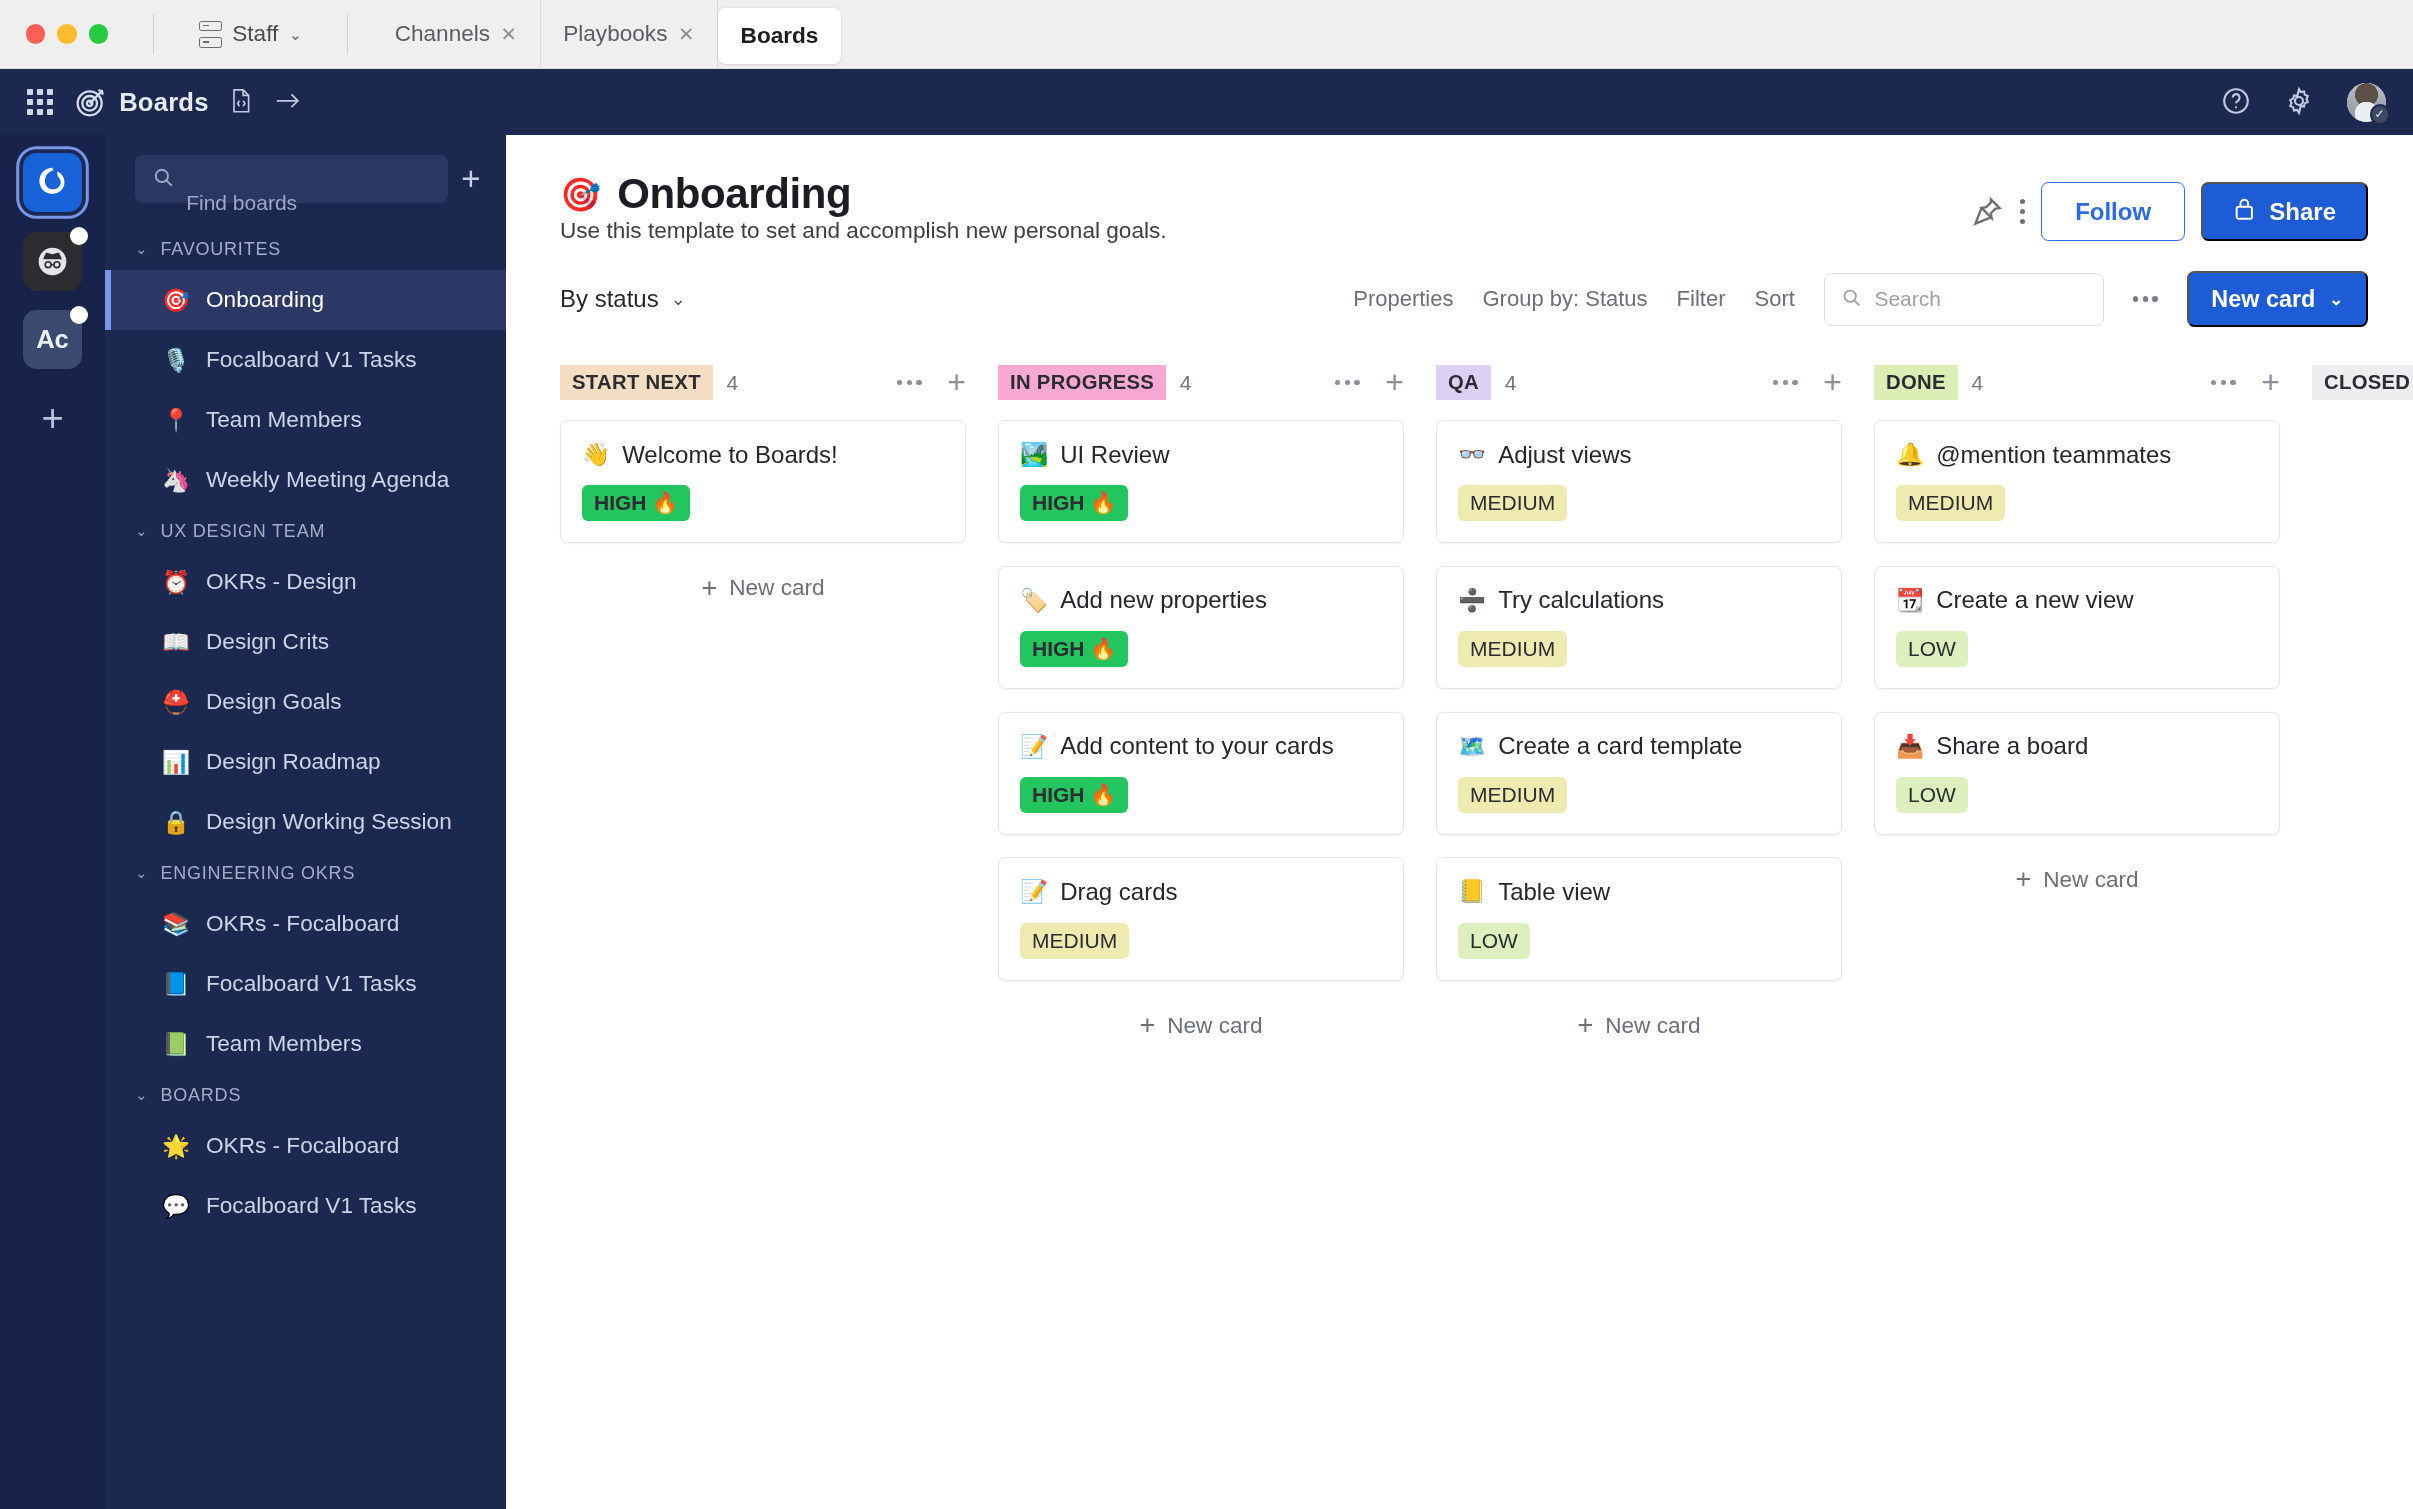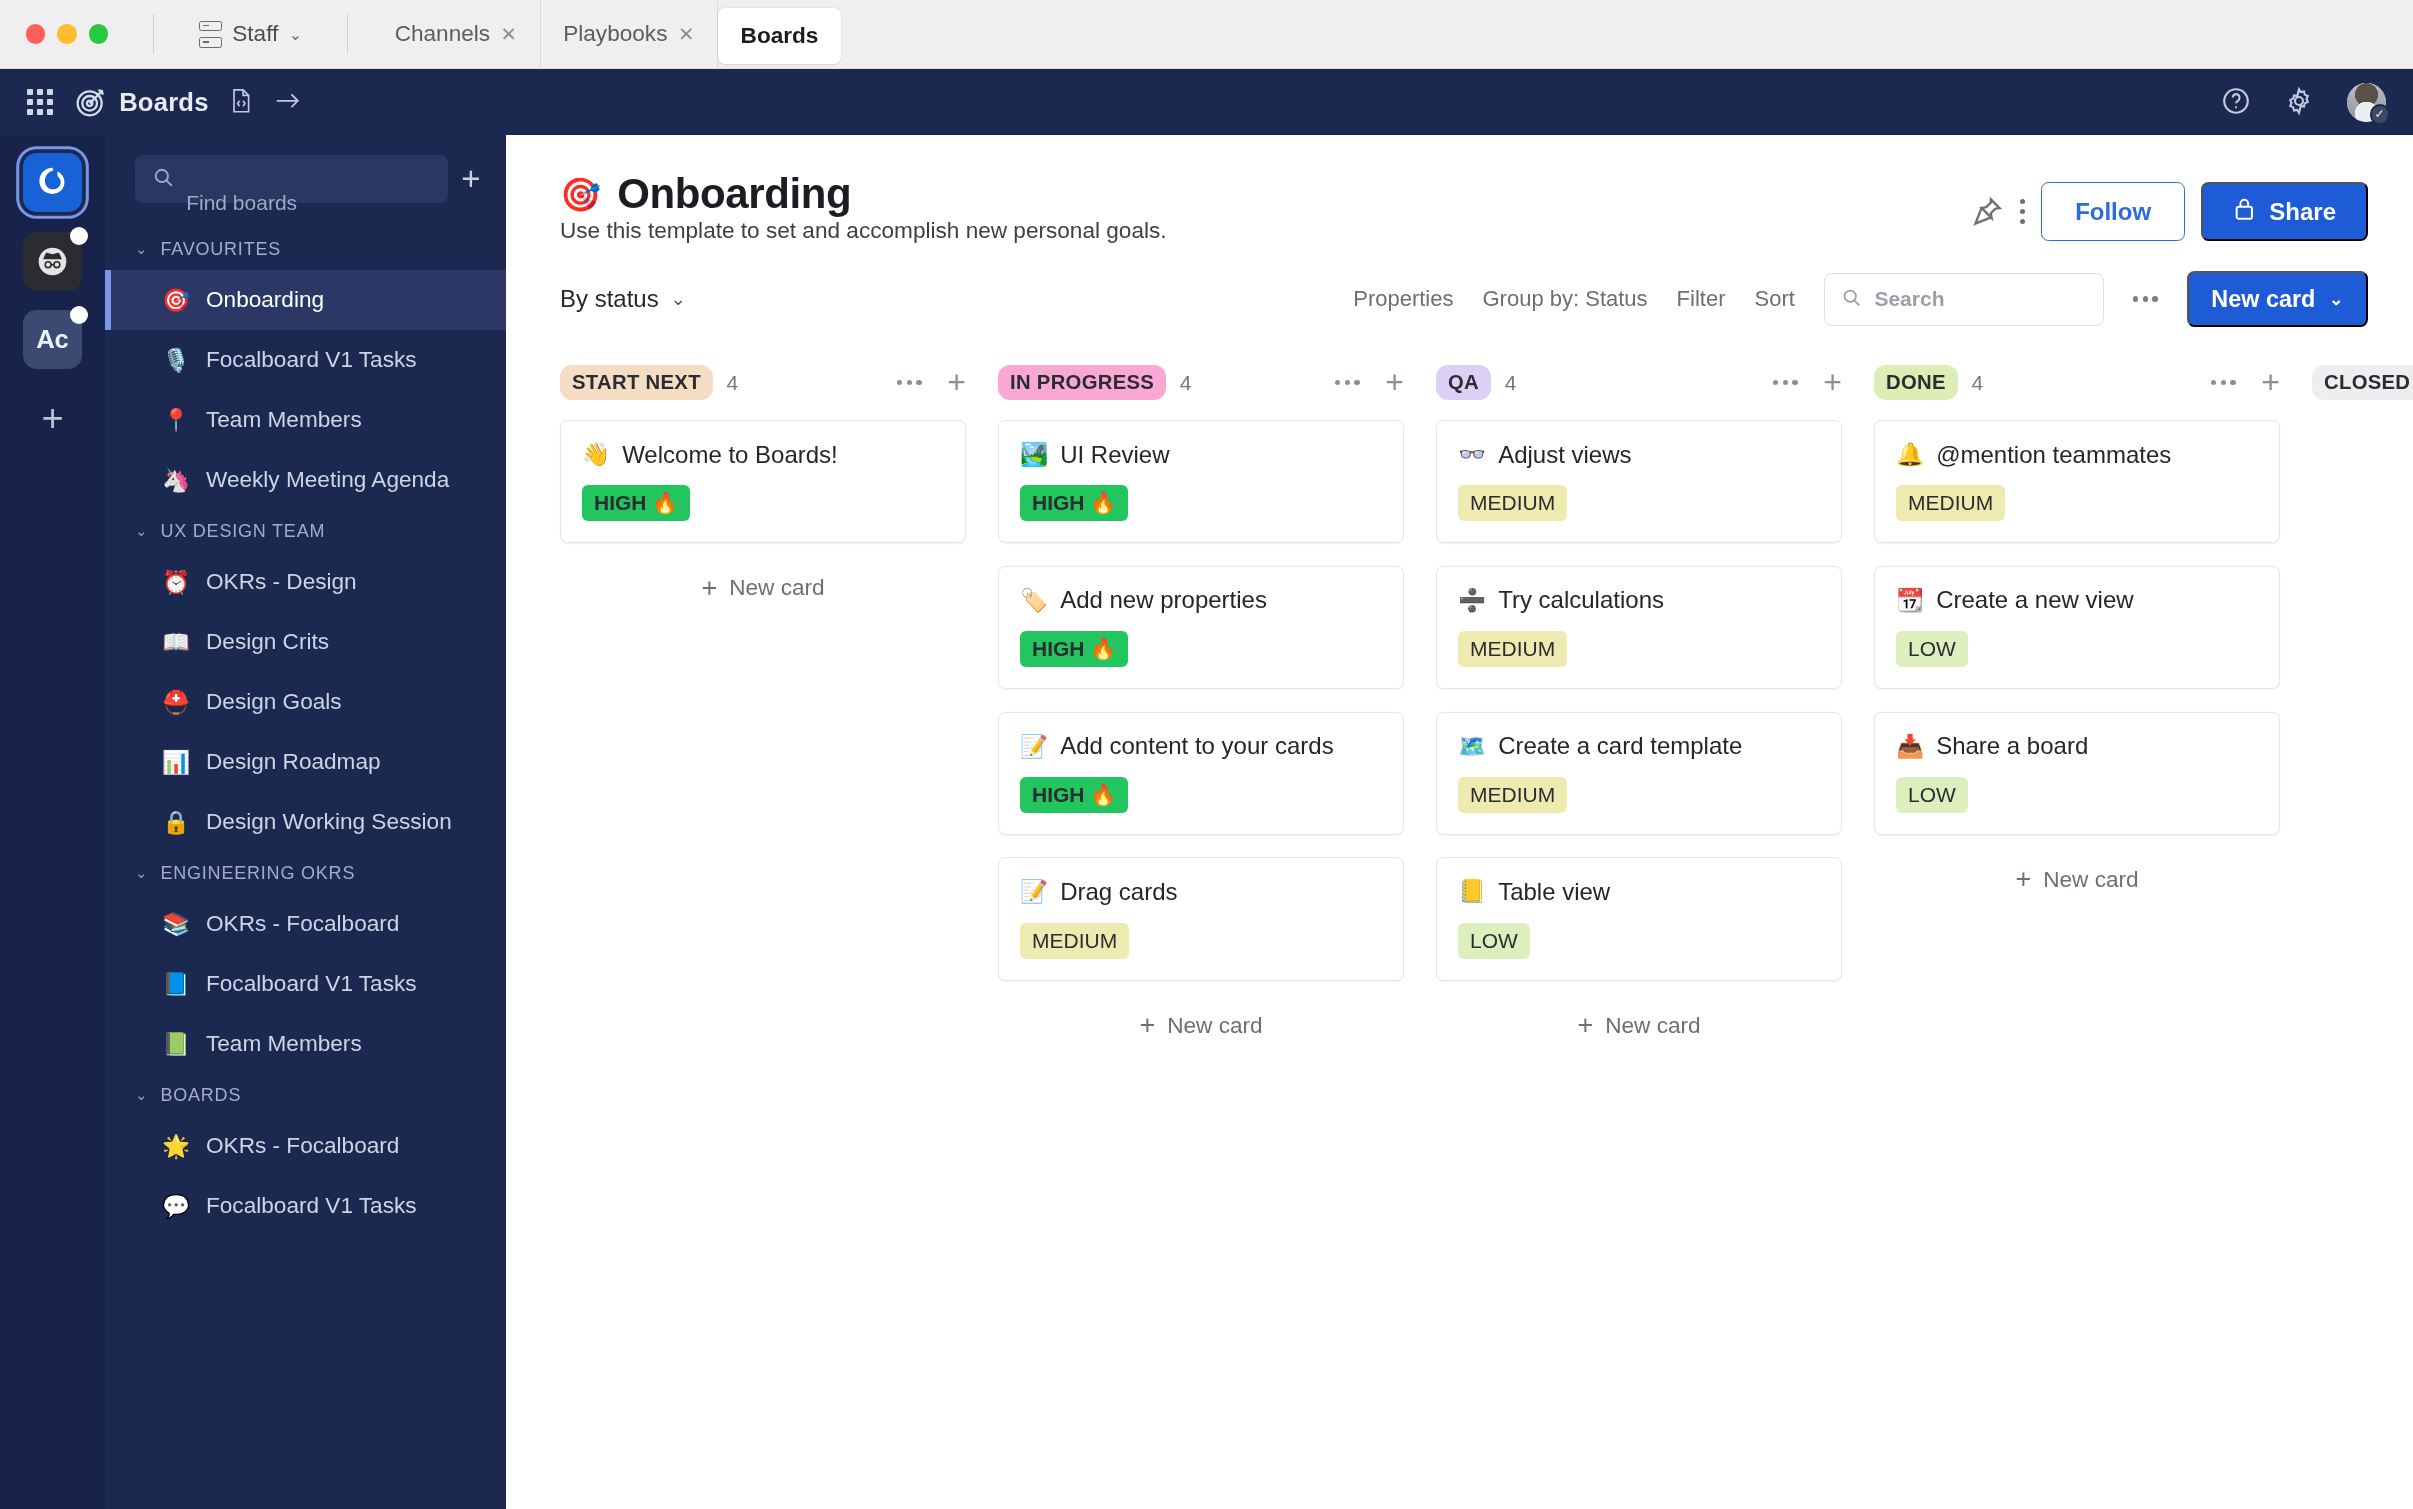--- a/index.html
+++ b/index.html
@@ -204,21 +204,21 @@
   }
   .view-select {
     display: flex; align-items: center; gap: 12px;
     font-size: 24px; color: #26282d; font-weight: 500;
   }
   .view-select .chev { font-size: 18px; color: #4a4d53; }
   .tb-right { margin-left: auto; display: flex; align-items: center; gap: 29px; }
   .tb-link { font-size: 22px; color: #6b6f77; }
   .tb-search {
     width: 280px; height: 53px; border: 0.8px solid #dcdee2; border-radius: 7.5px;
-    display: flex; align-items: center; gap: 12px; padding: 0 16.6px; font-weight: bold;
+    display: flex; align-items: center; gap: 12px; padding: 0 16.6px;
   }
   .tb-search .ph { font-size: 21px; color: #9b9fa7; }
   .tb-dots { display: flex; gap: 4.5px; align-items: center; }
   .tb-dots span { width: 5.3px; height: 5.3px; border-radius: 50%; background: #7a7e86; }
   .btn-newcard {
     height: 56px; padding: 0 22.6px;
     background: #1e5bd6; border-radius: 7.5px; color: #fff;
     font-size: 23.4px; font-weight: 600;
     display: flex; align-items: center; gap: 13.6px;
   }
@@ -230,21 +230,21 @@
     padding: 33px 0 0 54px;
     overflow: hidden;
   }
   .col { width: 438px; flex: 0 0 438px; }
   .col-head {
     display: flex; align-items: center;
     height: 45px; padding-right: 32px;
   }
   .chip {
     font-size: 20.3px; font-weight: 600; color: #2a2c31;
-    padding: 6px 12px; border-radius: 12px; letter-spacing: 0.3px;
+    padding: 6px 12px; border-radius: 0; letter-spacing: 0.3px;
   }
   .chip.orange { background: #f5ddc3; }
   .chip.yellow { background: #f9a8d4; }
   .chip.purple { background: #ddd0f5; }
   .chip.green  { background: #dceeb6; }
   .chip.grey   { background: #eceef0; }
   .col-count { font-size: 21px; color: #72767e; margin-left: 13.6px; }
   .col-head .spacer { flex: 1; }
   .col-dots { display: flex; gap: 4.5px; align-items: center; margin-right: 25.6px; }
   .col-dots span { width: 5.3px; height: 5.3px; border-radius: 50%; background: #8b8f97; }

